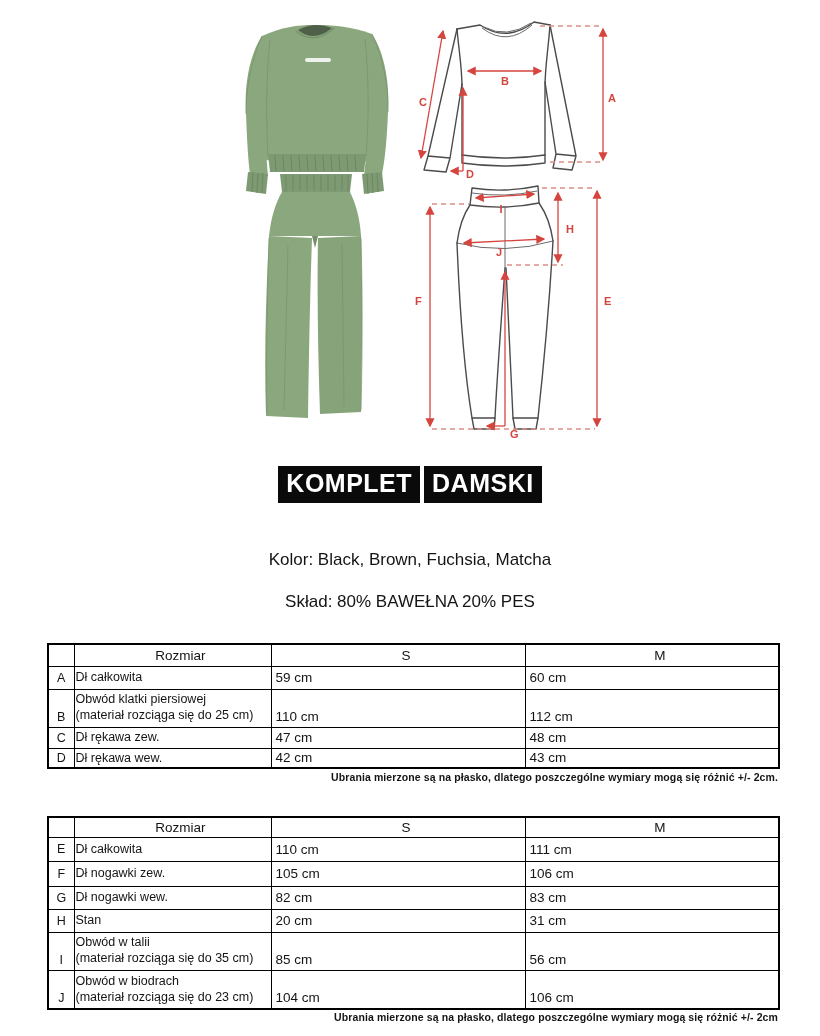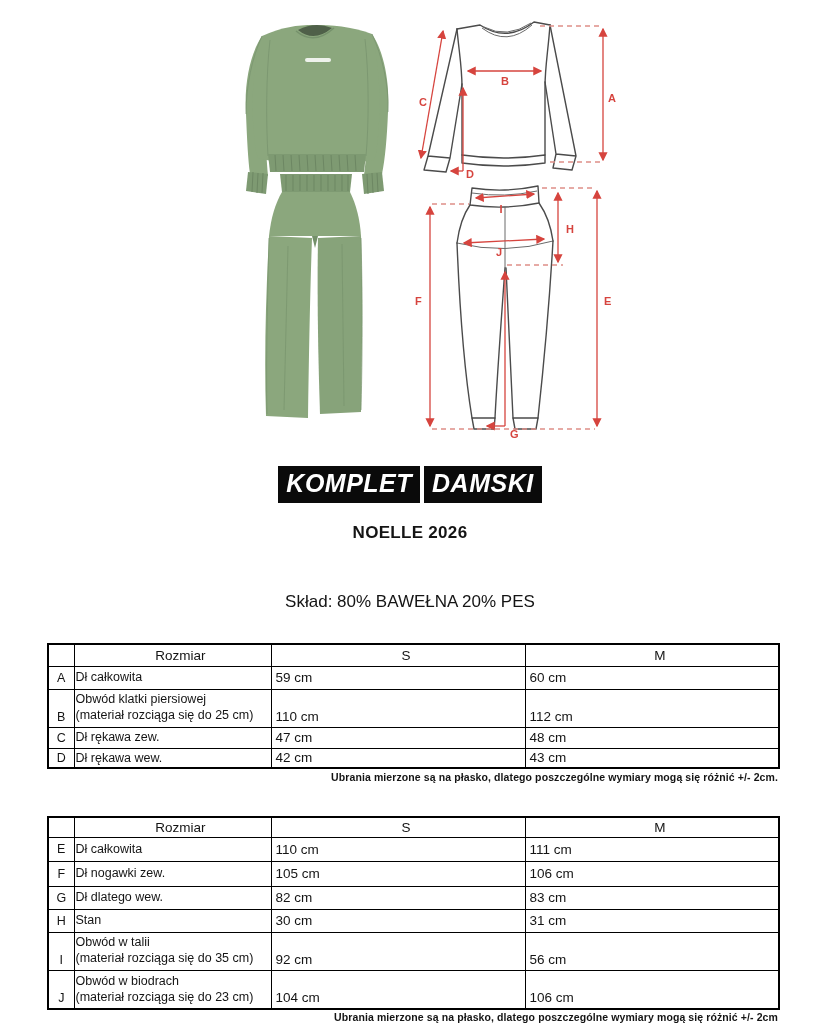--- a/index.html
+++ b/index.html
@@ -1,20 +1,20 @@
 <!DOCTYPE html>
 <html><head>
 <meta charset="utf-8">
 <style>
   html,body{margin:0;padding:0;background:#ffffff;}
   body{width:820px;height:1036px;font-family:"Liberation Sans",sans-serif;color:#141414;}
   .page{position:relative;width:820px;height:1036px;background:#fff;overflow:hidden;}
 
   
-  .title-wrap{position:absolute;top:466px;left:0;width:820px;text-align:center;font-style:italic;}
+  .title-wrap{position:absolute;top:466px;left:0;width:820px;text-align:center;}
   .hl{display:inline-block;background:#0a0a0a;color:#fff;font-weight:bold;
       font-size:25px;letter-spacing:.5px;padding:3px 8px 5px;margin:0 2px;}
   .model{position:absolute;top:523px;left:0;width:820px;text-align:center;
       font-weight:bold;font-size:17px;letter-spacing:.3px;}
   .colors-line{position:absolute;top:550px;left:0;width:820px;text-align:center;font-size:17px;}
   .comp-line{position:absolute;top:592px;left:0;width:820px;text-align:center;font-size:17px;}
 
   
   .tbl-wrap{position:absolute;left:47px;width:731px;}
   table{border-collapse:collapse;table-layout:fixed;width:731px;border:2.5px solid #000;}
@@ -159,21 +159,21 @@
       <line class="dim" x1="92" y1="89" x2="92" y2="243" marker-start="url(#arw-p)"></line>
       <line class="dim" x1="92" y1="243" x2="74" y2="243" marker-end="url(#arw-p)"></line>
       <path class="dimd" d="M19,246 L182,246"></path>
       <text class="dimtxt" x="97" y="255">G</text>
     </g>
   </svg>
 
   <div class="title-wrap">
     <span class="hl">KOMPLET</span><span class="hl">DAMSKI</span>
   </div>
-  <div class="model">NOELLE 2026</div>
+  <div class="colors-line">Kolor: Black, Brown, Fuchsia, Matcha</div>
   <div class="comp-line">Skład: 80% BAWEŁNA 20% PES</div>
 
   <div class="tbl-wrap" style="top:643px">
     <table>
       <colgroup>
           <col style="width:26px">
           <col style="width:197px">
           <col style="width:254px">
           <col style="width:254px">
         </colgroup>
@@ -238,37 +238,37 @@
         <td class="val">111 cm</td>
       </tr>
       <tr style="height:25px">
         <td class="letter">F</td>
         <td class="lab">Dł nogawki zew.</td>
         <td class="val">105 cm</td>
         <td class="val">106 cm</td>
       </tr>
       <tr style="height:23px">
         <td class="letter">G</td>
-        <td class="lab">Dł dlatego wew.</td>
+        <td class="lab">Dł nogawki wew.</td>
         <td class="val">82 cm</td>
         <td class="val">83 cm</td>
       </tr>
       <tr style="height:23px">
         <td class="letter">H</td>
         <td class="lab">Stan</td>
-        <td class="val">30 cm</td>
+        <td class="val">20 cm</td>
         <td class="val">31 cm</td>
       </tr>
       <tr style="height:38px" class="tall">
         <td class="letter">I</td>
         <td class="lab">
           <div>Obwód w talii</div>
           <div>(materiał rozciąga się do 35 cm)</div>
         </td>
-        <td class="val">92 cm</td>
+        <td class="val">85 cm</td>
         <td class="val">56 cm</td>
       </tr>
       <tr style="height:39px" class="tall">
         <td class="letter">J</td>
         <td class="lab">
           <div>Obwód w biodrach</div>
           <div>(materiał rozciąga się do 23 cm)</div>
         </td>
         <td class="val">104 cm</td>
         <td class="val">106 cm</td>

